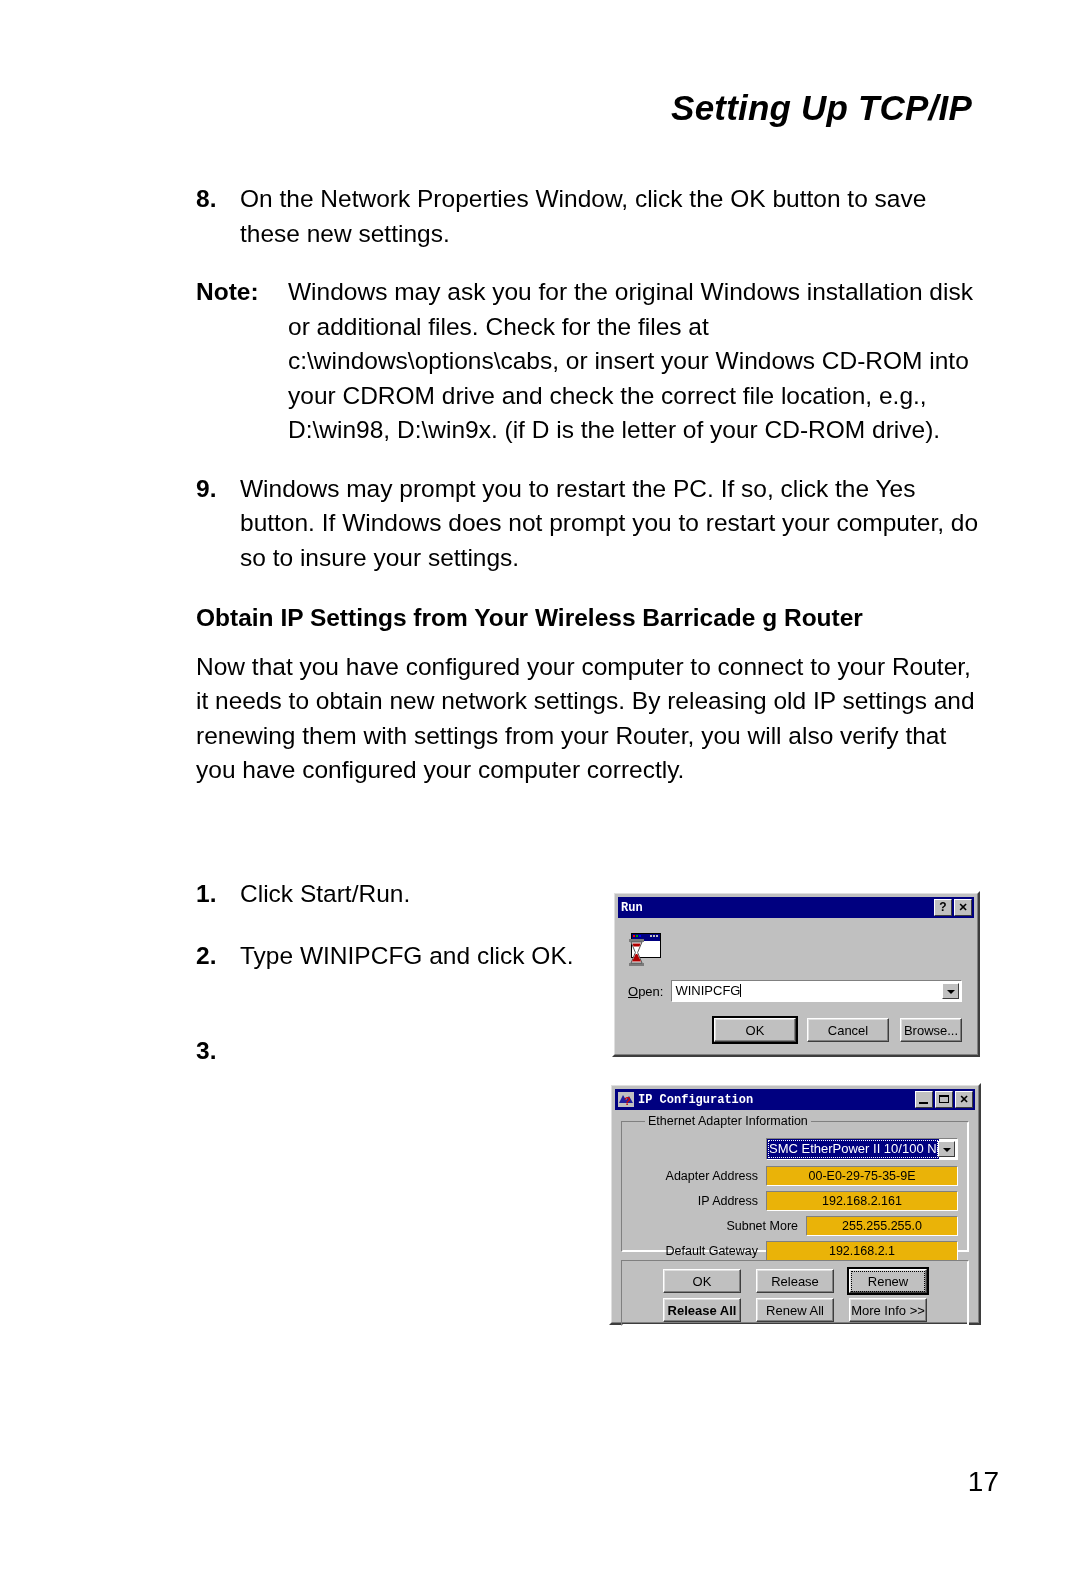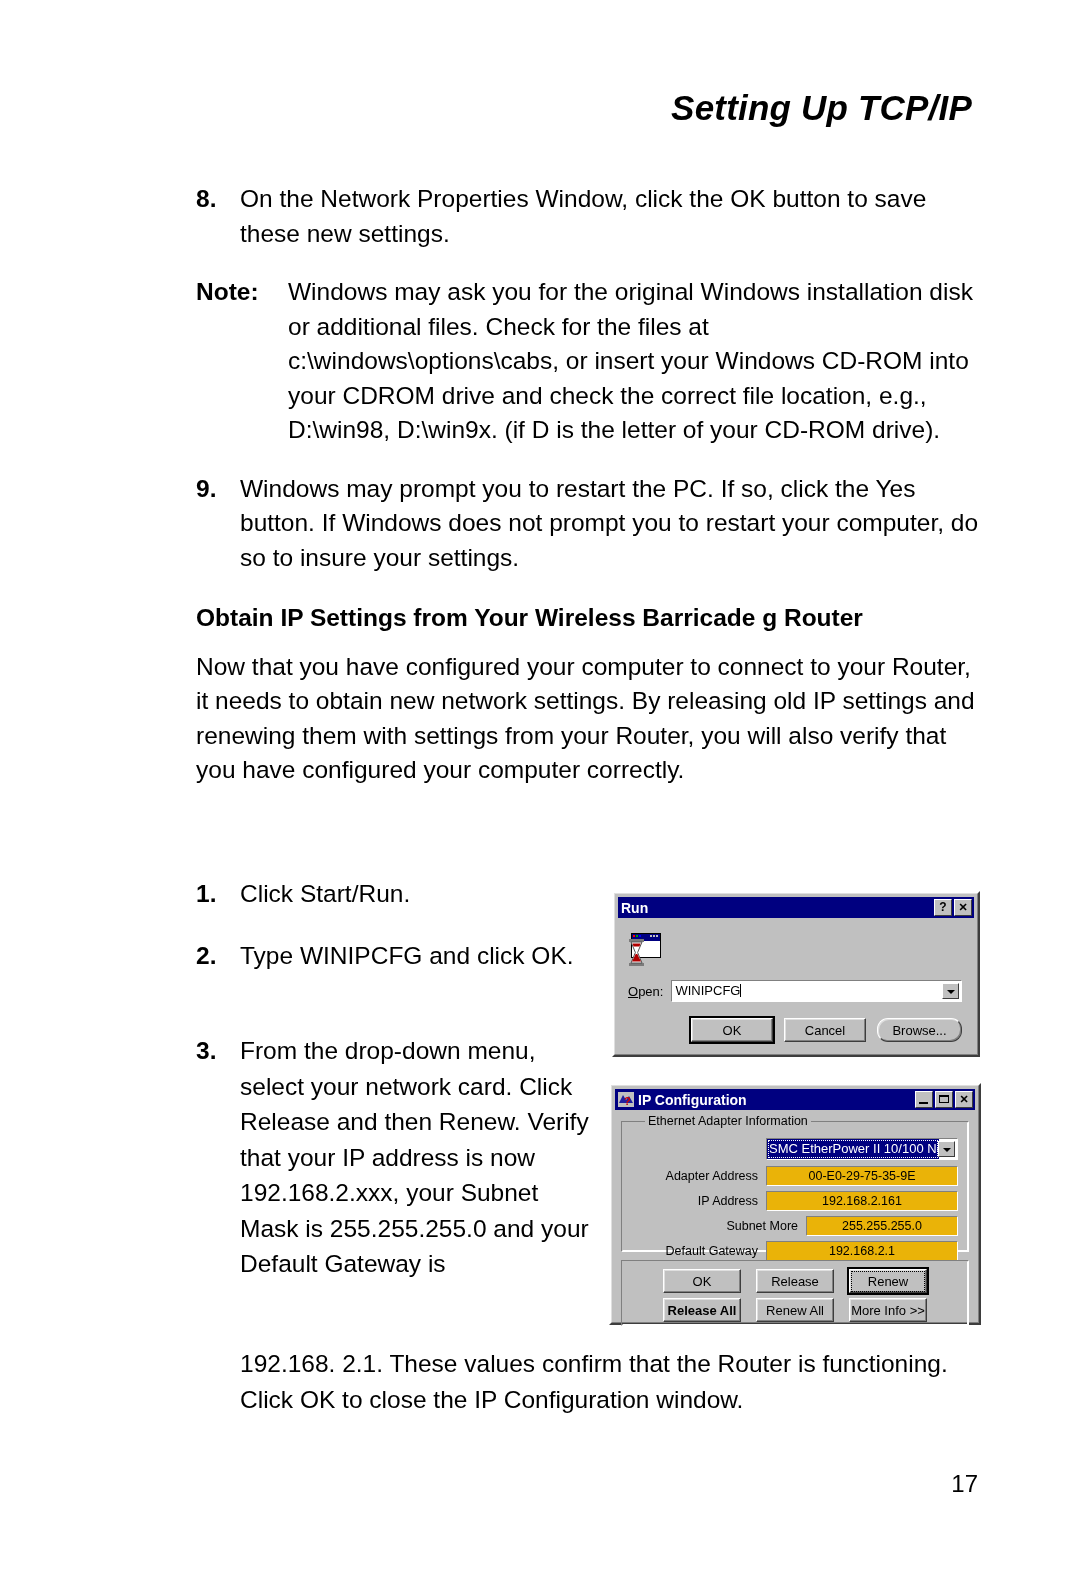--- a/index.html
+++ b/index.html
@@ -95,23 +95,23 @@
     width: 790px;
     font-size: 24.5px;
     line-height: 35.5px;
     padding-left: 44px;
     box-sizing: border-box;
   }
 
   
   .page-number {
     position: absolute;
-    right: 102px;
+    right: 81px;
     bottom: 72px;
-    font-size: 24px;
+    font-size: 28px;
     font-weight: normal;
   }
 
   
   .win {
     position: absolute;
     background: #c0c0c0;
     box-sizing: border-box;
     border-top: 2px solid #ffffff;
     border-left: 2px solid #ffffff;
@@ -131,25 +131,26 @@
   }
   .titlebar {
     background: #000080;
     height: 21px;
     display: flex;
     align-items: center;
     padding: 0 2px 0 3px;
   }
   .titlebar .title {
     color: #ffffff;
-    font-size: 14px;
+    font-size: 12px;
     font-weight: bold;
     flex: 1 1 auto;
     white-space: nowrap;
     overflow: hidden;
+    font-family: Liberation Mono, monospace;
   }
   .tb-btns { display: flex; gap: 2px; }
   .tb-btn {
     width: 18px;
     height: 17px;
     background: #c0c0c0;
     border-top: 1px solid #ffffff;
     border-left: 1px solid #ffffff;
     border-right: 1px solid #3d3d3d;
     border-bottom: 1px solid #3d3d3d;
@@ -370,26 +371,24 @@
       <div class="body">Click Start/Run.</div>
     </div>
 
     <div class="numitem" style="margin-bottom:60px;">
       <div class="num">2.</div>
       <div class="body">Type WINIPCFG and click OK.</div>
     </div>
 
     <div class="numitem">
       <div class="num">3.</div>
-      <div class="body">From the drop-down menu, select your network card. Click Release and then Renew. Verify that your IP address is now 192.168.2.xxx, your Subnet Mask is 255.255.255.0 and your Default Gateway is</div>
     </div>
 
   </div>
 
-  <div class="tail-para">192.168. 2.1. These values confirm that the Router is functioning. Click OK to close the IP Configuration window.</div>
 </div>
 
 <div class="win" style="left:612px; top:891px; width:368px; height:166px;">
   <div class="win-inner">
     <div class="titlebar">
       <div class="title">Run</div>
       <div class="tb-btns">
         <div class="tb-btn">?</div>
         <div class="tb-btn" style="font-size:11px;">✕</div>
       </div>
@@ -425,21 +424,21 @@
       </div>
     </div>
 
     <div style="display:flex; gap:11px; justify-content:flex-end; padding:16px 12px 0 0;">
       <div class="btn default" style="width:82px;">
         <span>OK</span>
       </div>
       <div class="btn" style="width:82px;">
         <span>Cancel</span>
       </div>
-      <div class="btn" style="width:85px;border-radius:11px;">
+      <div class="btn" style="width:62px;">
         <span>Browse...</span>
       </div>
     </div>
   </div>
 </div>
 
 <div class="win" style="left:609px; top:1083px; width:372px; height:242px;">
   <div class="win-inner">
     <div class="titlebar">
       <svg width="16" height="15" viewBox="0 0 16 15" style="margin-right:4px;flex:0 0 16px;">

